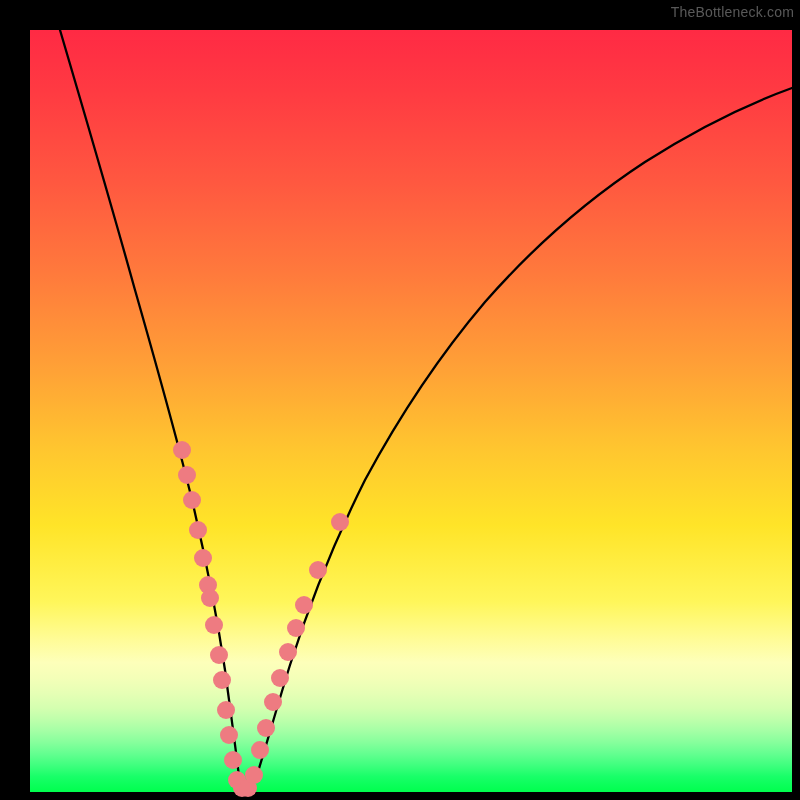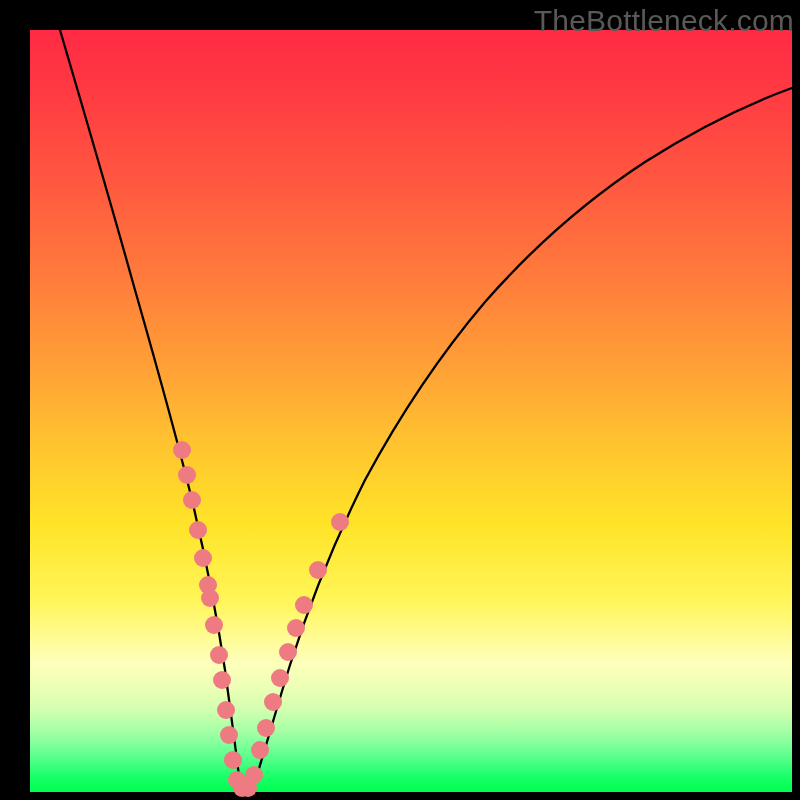--- a/index.html
+++ b/index.html
@@ -45,21 +45,21 @@
       #3fff7e 96.5%,
       #18ff68 98%,
       #00ff4e 100%
     );
   }
   .watermark {
     position: absolute;
     top: 4px;
     right: 6px;
     color: #595959;
-    font-size: 30px;
+    font-size: 14px;
     font-weight: 500;
     letter-spacing: 0.2px;
     user-select: none;
   }
   svg.curve {
     position: absolute;
     left: 0;
     top: 0;
     width: 762px;
     height: 762px;

